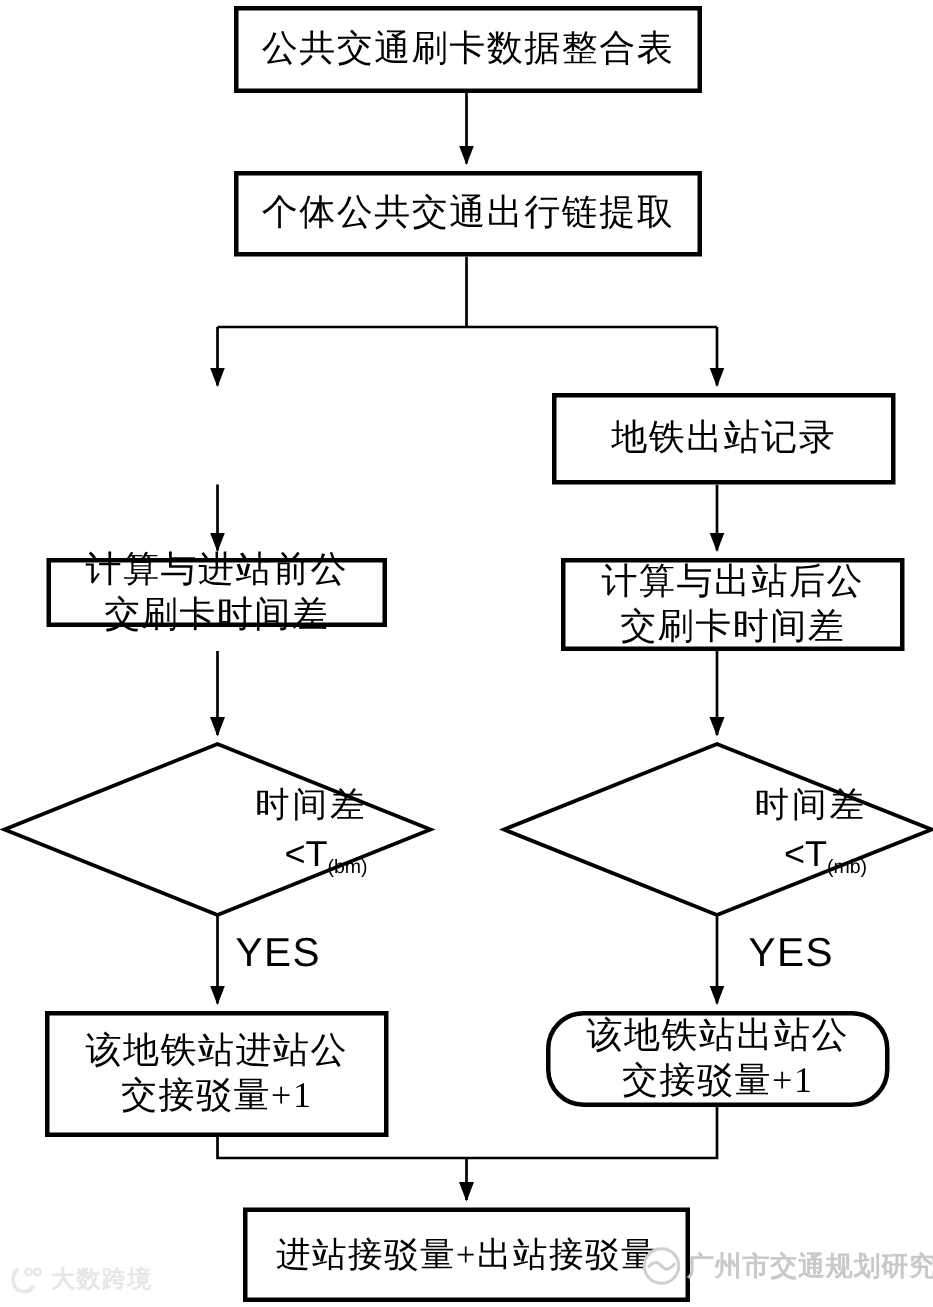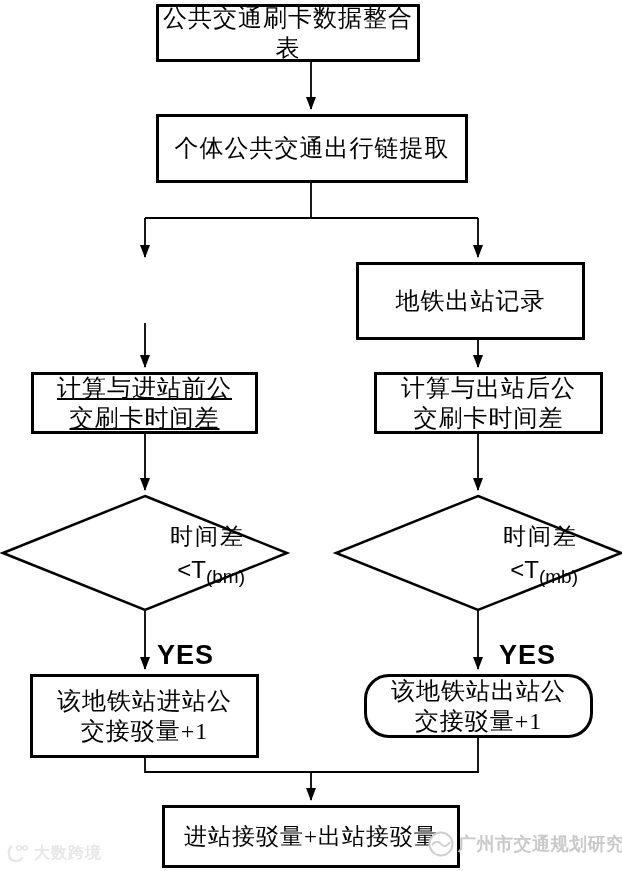--- a/index.html
+++ b/index.html
@@ -30,31 +30,30 @@
     font-size:23px;
     letter-spacing:2px;
   }
   .cond-line2{
     font-family:"Liberation Sans","DejaVu Sans",sans-serif;
     font-size:24px;
     letter-spacing:0;
     margin-top:4px;
   }
   .cond-sub{
-    font-size:19px;
+    font-size:13px;
     vertical-align:-5px;
     letter-spacing:0;
   }
   .yes-label{
     position:absolute;
     font-family:"Liberation Sans","DejaVu Sans",sans-serif;
     font-size:27px;
-    font-weight:700;
+    font-weight:400;
     letter-spacing:1px;
-    margin-top:20px;
   }
   .wm-right{
     position:absolute;
     left:428px;top:831px;
     display:flex;align-items:center;gap:4px;
     font-family:"Liberation Sans","DejaVu Sans",sans-serif;
     font-size:18px;font-weight:700;
     color:#c9c9c9;
     text-shadow:2px 2px 0 #ffffff;
     letter-spacing:0.5px;
@@ -102,28 +101,28 @@
       <path d="M478,610 V669" marker-end="url(#arrow)"></path>
       <path d="M145,738 V772 H478 V738"></path>
       <path d="M311,772 V800" marker-end="url(#arrow)"></path>
     </g>
     <g stroke="#000000" stroke-width="2.5" fill="#ffffff">
       <polygon points="145,496 287,553 145,610 3,553"></polygon>
       <polygon points="478,496 621,553 478,610 336,553"></polygon>
     </g>
   </svg>
 
-  <div class="box" style="left:156px;top:4px;width:264px;height:58px;">公共交通刷卡数据整合表</div>
+  <div class="box" style="left:156px;top:4px;width:312px;height:58px;">公共交通刷卡数据整合表</div>
 
-  <div class="box" style="left:156px;top:114px;width:312px;height:69px;">个体公共交通出行链提取</div>
+  <div class="box" style="left:156px;top:114px;width:312px;height:57px;">个体公共交通出行链提取</div>
 
 
-  <div class="box" style="left:356px;top:262px;width:229px;height:78px;">地铁出站记录</div>
+  <div class="box" style="left:368px;top:262px;width:229px;height:61px;">地铁出站记录</div>
 
-  <div class="box" style="left:31px;top:372px;width:227px;height:62px;text-decoration:underline;">计算与进站前公
+  <div class="box" style="left:31px;top:372px;width:227px;height:46px;">计算与进站前公
 交刷卡时间差</div>
 
   <div class="box" style="left:374px;top:372px;width:229px;height:62px;">计算与出站后公
 交刷卡时间差</div>
 
   <div class="diamond-label" style="left:45px;top:521px;width:200px;">
     <div>时间差</div>
     <div class="cond-line2"><span>&lt;T</span><span class="cond-sub">(bm)</span></div>
   </div>
 

